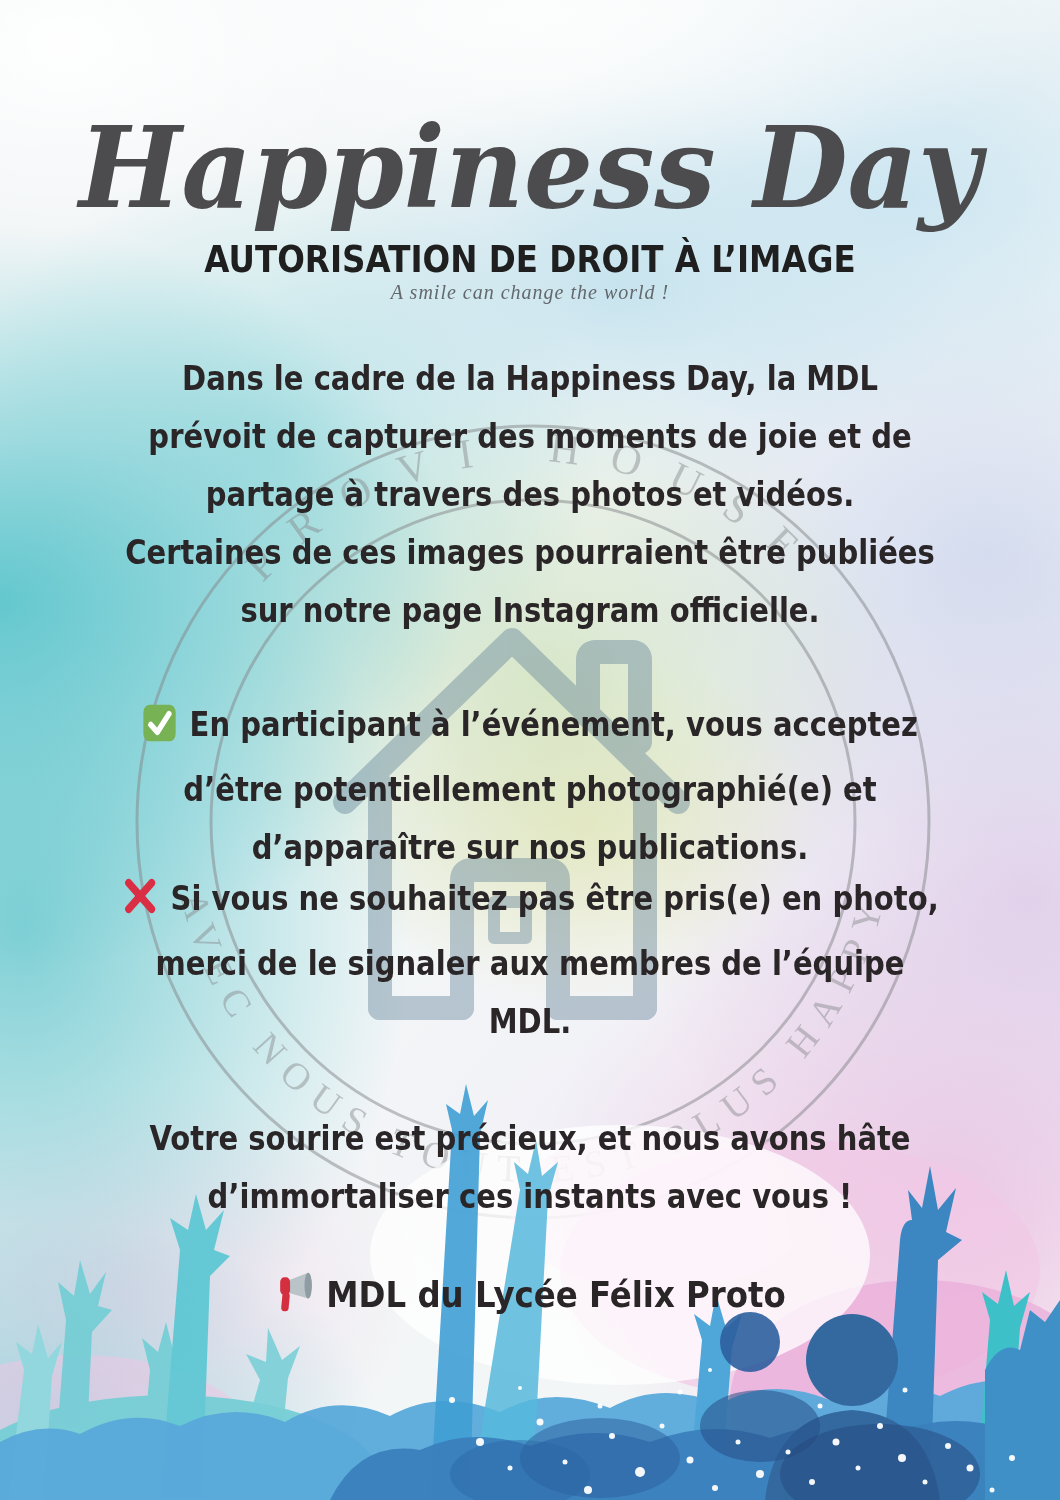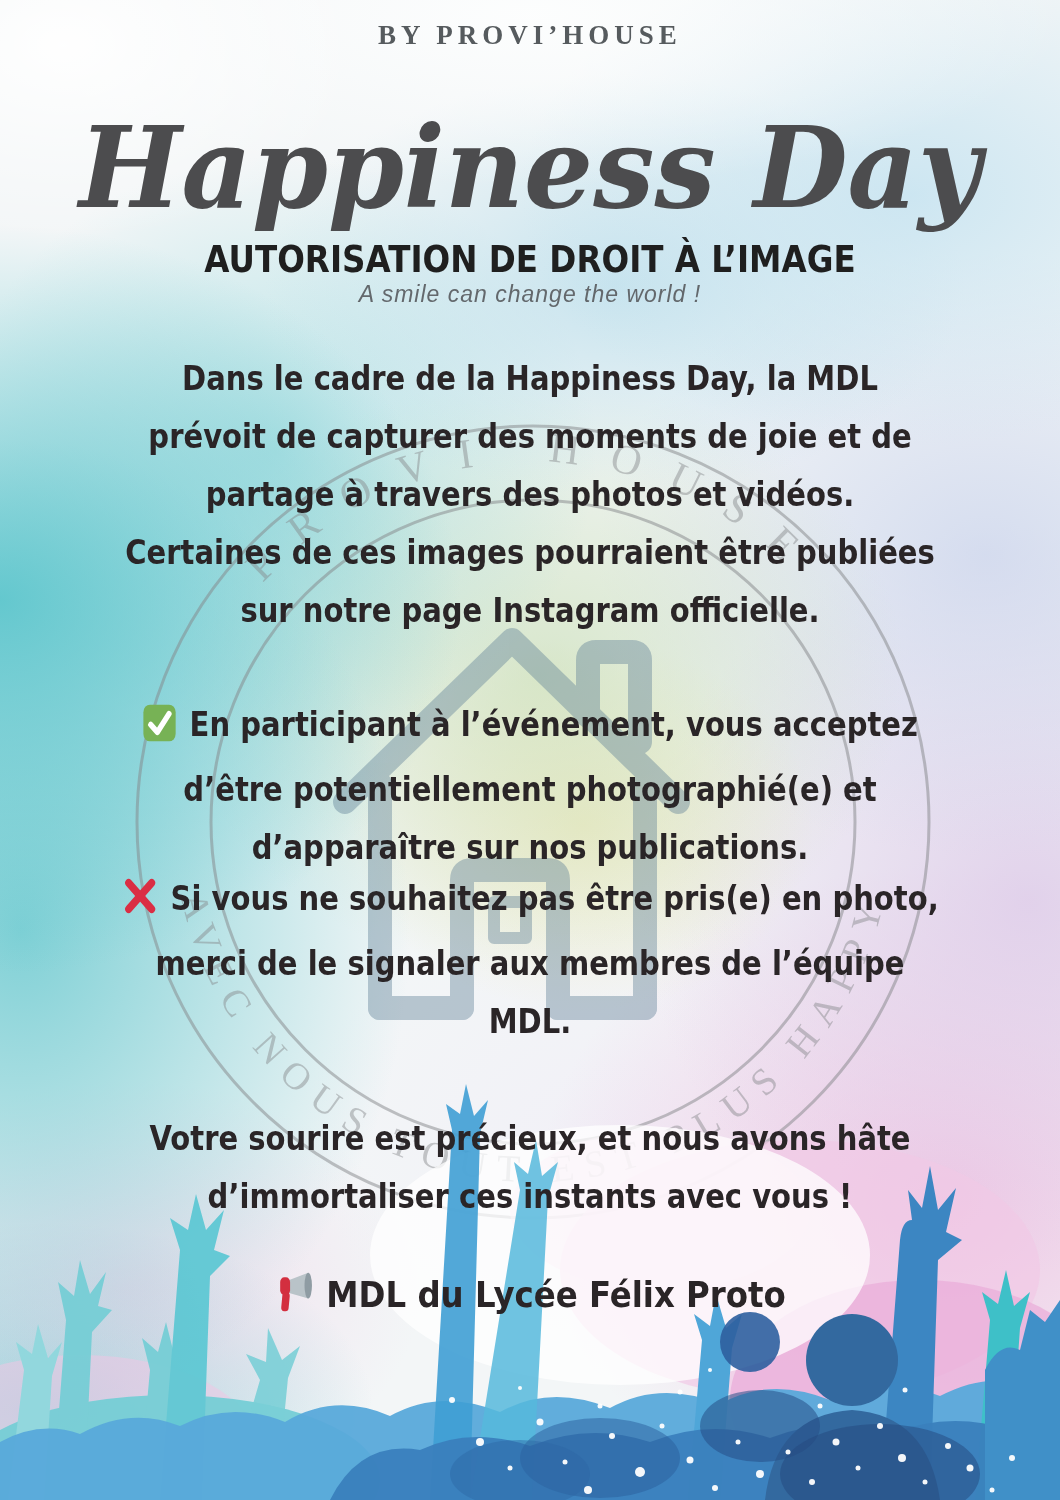--- a/index.html
+++ b/index.html
@@ -26,21 +26,21 @@
   }
   .layer{position:absolute;inset:0;}
   svg{display:block;}
   .txt{position:absolute;left:0;right:0;text-align:center;color:#2a2527;}
   .brand{top:20px;font-family:"Liberation Serif", serif;font-weight:bold;font-size:27px;
          letter-spacing:5px;color:#565b5e;}
   .title{top:84px;font-family:"DejaVu Serif", serif;font-style:italic;font-weight:bold;
          font-size:112px;line-height:168px;color:#4c4c4e;transform:scaleX(.97);}
   .heading{top:238px;font-size:37px;font-weight:800;letter-spacing:0px;color:#1f1f1f;
            transform:scaleX(.88);white-space:nowrap;}
-  .tagline{top:281px;font-family:Liberation Sans, sans-serif;font-style:italic;font-size:23px;
+  .tagline{top:281px;font-family:Liberation Serif, serif;font-style:italic;font-size:20px;
            color:#63686c;letter-spacing:1px;}
   .para{position:absolute;left:0;right:0;text-align:center;font-weight:bold;font-size:33px;
         line-height:58px;color:#2a2527;transform:scaleX(.88);}
   .para .line{white-space:nowrap;}
   .p-intro{top:350px;}
   .p-accept{top:696px;}
   .p-decline{top:870px;}
   .p-closing{top:1110px;}
   .footer{top:1270px;font-size:36px;font-weight:bold;transform:scaleX(.9);white-space:nowrap;}
   .emoji{display:inline-block;vertical-align:-7px;margin-right:14px;}
@@ -145,21 +145,20 @@
         <circle cx="1012" cy="388" r="3"></circle>
       <circle cx="600" cy="336" r="2.5"></circle>
         <circle cx="680" cy="322" r="2.5"></circle>
         <circle cx="820" cy="336" r="2.5"></circle>
       <circle cx="905" cy="320" r="2.5"></circle>
         <circle cx="520" cy="318" r="2"></circle>
         <circle cx="710" cy="300" r="2"></circle>
     </g>
   </svg>
 
-  <div class="txt brand">BY PROVI’HOUSE</div>
 
   <div class="txt title">Happiness Day</div>
 
   <div class="txt heading">AUTORISATION DE DROIT À L’IMAGE</div>
 
   <div class="txt tagline">A smile can change the world !</div>
 
   <div class="para p-intro">
     <div class="line">Dans le cadre de la Happiness Day, la MDL</div>
     <div class="line">prévoit de capturer des moments de joie et de</div>

